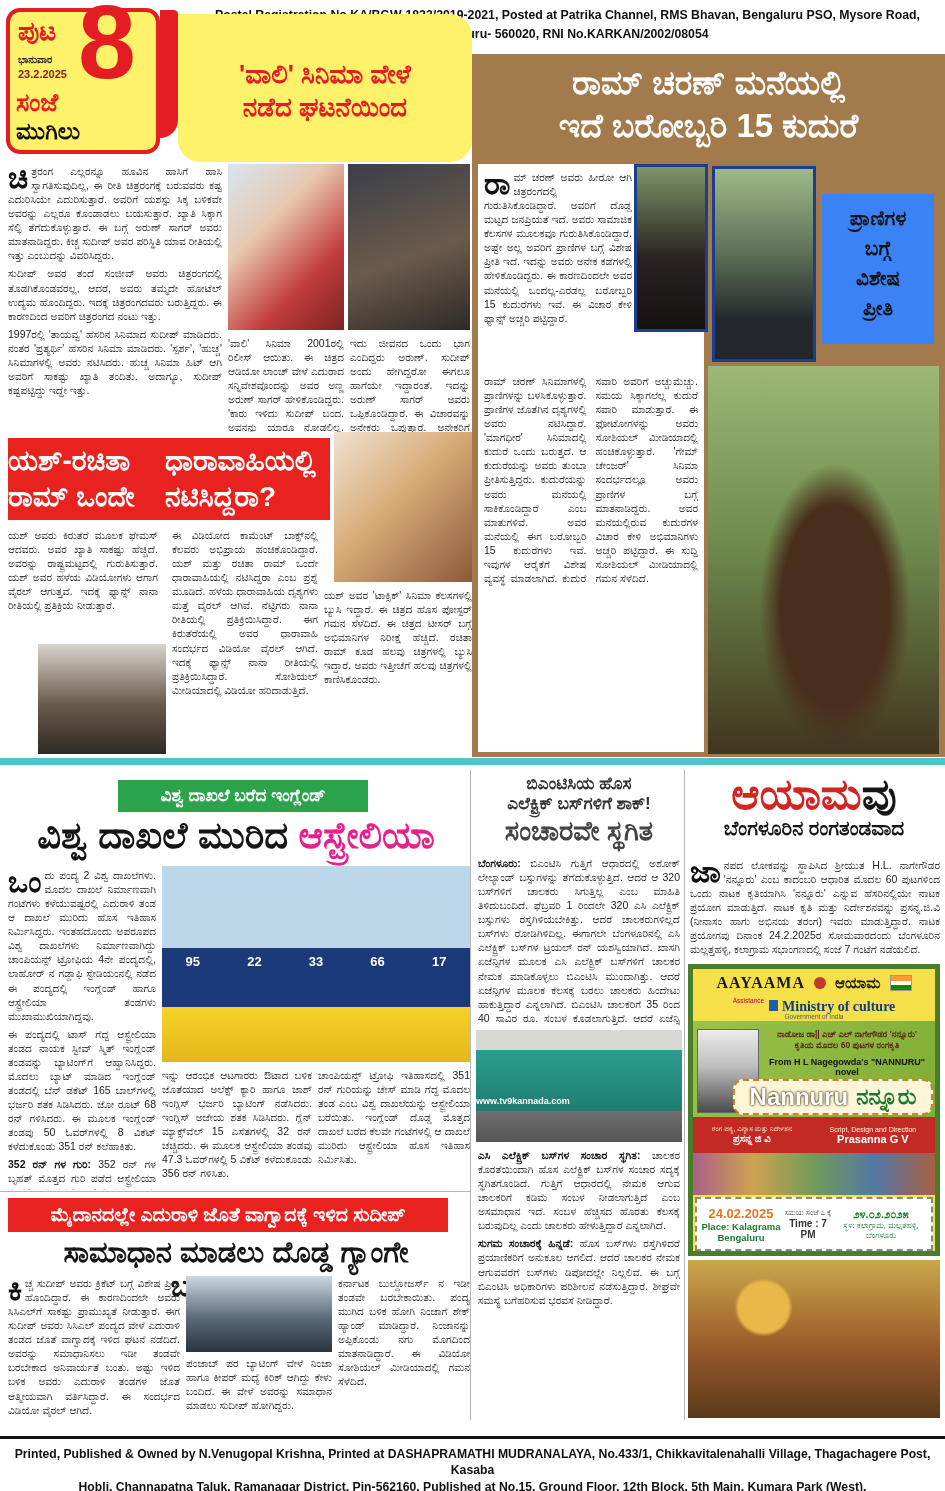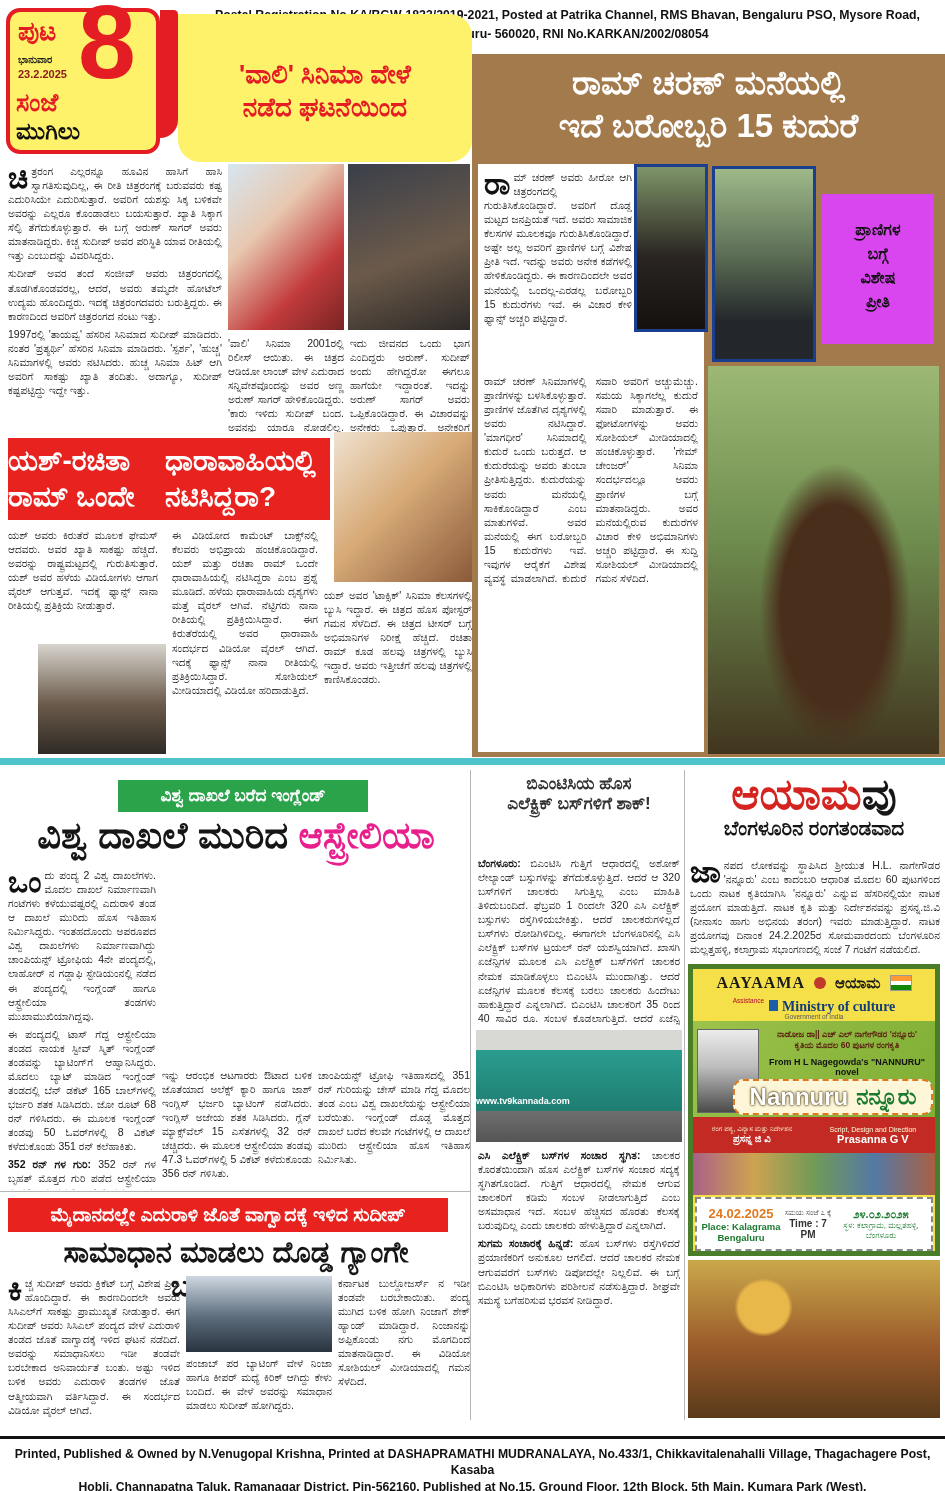--- a/index.html
+++ b/index.html
@@ -52,21 +52,21 @@
 
     <div class="abs" style="left:6px;top:110px;width:226px;height:588px;background:#fff;padding:6px;">
       <div class="bt" style="width:148px;height:196px;">
         <span class="dcap">ರಾ</span><span>ಮ್ ಚರಣ್ ಅವರು ಹೀರೋ ಆಗಿ ಚಿತ್ರರಂಗದಲ್ಲಿ ಗುರುತಿಸಿಕೊಂಡಿದ್ದಾರೆ. ಅವರಿಗೆ ದೊಡ್ಡ ಮಟ್ಟದ ಜನಪ್ರಿಯತೆ ಇದೆ. ಅವರು ಸಾಮಾಜಿಕ ಕೆಲಸಗಳ ಮೂಲಕವೂ ಗುರುತಿಸಿಕೊಂಡಿದ್ದಾರೆ. ಅಷ್ಟೇ ಅಲ್ಲ ಅವರಿಗೆ ಪ್ರಾಣಿಗಳ ಬಗ್ಗೆ ವಿಶೇಷ ಪ್ರೀತಿ ಇದೆ. ಇದನ್ನು ಅವರು ಅನೇಕ ಕಡೆಗಳಲ್ಲಿ ಹೇಳಿಕೊಂಡಿದ್ದರು. ಈ ಕಾರಣದಿಂದಲೇ ಅವರ ಮನೆಯಲ್ಲಿ ಒಂದಲ್ಲ-ಎರಡಲ್ಲ ಬರೋಬ್ಬರಿ 15 ಕುದುರೆಗಳು ಇವೆ. ಈ ವಿಚಾರ ಕೇಳಿ ಫ್ಯಾನ್ಸ್ ಅಚ್ಚರಿ ಪಟ್ಟಿದ್ದಾರೆ.</span>
       </div>
       <div class="bt" style="margin-top:8px;width:214px;height:370px;column-count:2;column-gap:9px;">ರಾಮ್ ಚರಣ್ ಸಿನಿಮಾಗಳಲ್ಲಿ ಪ್ರಾಣಿಗಳನ್ನು ಬಳಸಿಕೊಳ್ಳುತ್ತಾರೆ. ಪ್ರಾಣಿಗಳ ಜೊತೆಗಿನ ದೃಶ್ಯಗಳಲ್ಲಿ ಅವರು ನಟಿಸಿದ್ದಾರೆ. 'ಮಾಗಧೀರ' ಸಿನಿಮಾದಲ್ಲಿ ಕುದುರೆ ಒಂದು ಬರುತ್ತದೆ. ಆ ಕುದುರೆಯನ್ನು ಅವರು ತುಂಬಾ ಪ್ರೀತಿಸುತ್ತಿದ್ದರು. ಕುದುರೆಯನ್ನು ಅವರು ಮನೆಯಲ್ಲಿ ಸಾಕಿಕೊಂಡಿದ್ದಾರೆ ಎಂಬ ಮಾತುಗಳಿವೆ. ಅವರ ಮನೆಯಲ್ಲಿ ಈಗ ಬರೋಬ್ಬರಿ 15 ಕುದುರೆಗಳು ಇವೆ. ಇವುಗಳ ಆರೈಕೆಗೆ ವಿಶೇಷ ವ್ಯವಸ್ಥೆ ಮಾಡಲಾಗಿದೆ. ಕುದುರೆ ಸವಾರಿ ಅವರಿಗೆ ಅಚ್ಚುಮೆಚ್ಚು. ಸಮಯ ಸಿಕ್ಕಾಗಲೆಲ್ಲ ಕುದುರೆ ಸವಾರಿ ಮಾಡುತ್ತಾರೆ. ಈ ಫೋಟೋಗಳನ್ನು ಅವರು ಸೋಶಿಯಲ್ ಮೀಡಿಯಾದಲ್ಲಿ ಹಂಚಿಕೊಳ್ಳುತ್ತಾರೆ. 'ಗೇಮ್ ಚೇಂಜರ್' ಸಿನಿಮಾ ಸಂದರ್ಭದಲ್ಲೂ ಅವರು ಪ್ರಾಣಿಗಳ ಬಗ್ಗೆ ಮಾತನಾಡಿದ್ದರು. ಅವರ ಮನೆಯಲ್ಲಿರುವ ಕುದುರೆಗಳ ವಿಚಾರ ಕೇಳಿ ಅಭಿಮಾನಿಗಳು ಅಚ್ಚರಿ ಪಟ್ಟಿದ್ದಾರೆ. ಈ ಸುದ್ದಿ ಸೋಶಿಯಲ್ ಮೀಡಿಯಾದಲ್ಲಿ ಗಮನ ಸೆಳೆದಿದೆ.</div>
     </div>
 
     <div class="abs photo" style="left:162px;top:110px;width:74px;height:168px;border:3px solid #1a3f8f;background:linear-gradient(180deg,#7e9468 0%,#2a2522 55%,#14110f 100%);"></div>
     <div class="abs photo" style="left:240px;top:112px;width:104px;height:196px;border:3px solid #1a3f8f;background:linear-gradient(180deg,#9fb98a 0%,#5c6e55 45%,#23272b 80%);"></div>
-    <div class="abs ctr" style="left:350px;top:140px;width:112px;height:150px;background:#d946ef;color:#111;font-weight:bold;font-size:16px;line-height:1.5;white-space:pre-line;padding-top:24px;">ಪ್ರಾಣಿಗಳ
+    <div class="abs ctr" style="left:350px;top:140px;width:112px;height:150px;background:#3b82f6;color:#111;font-weight:bold;font-size:20px;line-height:1.5;white-space:pre-line;padding-top:9px;">ಪ್ರಾಣಿಗಳ
 ಬಗ್ಗೆ
 ವಿಶೇಷ
 ಪ್ರೀತಿ</div>
 
     <div class="abs photo" style="left:236px;top:312px;width:231px;height:388px;background:radial-gradient(ellipse at 55% 62%, #4a2e1c 0%, #4a2e1c 30%, rgba(0,0,0,0) 42%),linear-gradient(180deg,#9cb874 0%,#6e8c4e 45%,#41351f 100%);"></div>
   </div>
 
   <div class="abs bt" style="left:8px;top:164px;width:214px;height:266px;">
     <p><span class="dcap">ಚಿ</span><span>ತ್ರರಂಗ ಎಲ್ಲರನ್ನೂ ಹೂವಿನ ಹಾಸಿಗೆ ಹಾಸಿ ಸ್ವಾಗತಿಸುವುದಿಲ್ಲ, ಈ ರೀತಿ ಚಿತ್ರರಂಗಕ್ಕೆ ಬರುವವರು ಕಷ್ಟ ಎದುರಿಸಿಯೇ ಎದುರಿಸುತ್ತಾರೆ. ಅವರಿಗೆ ಯಶಸ್ಸು ಸಿಕ್ಕ ಬಳಿಕವೇ ಅವರನ್ನು ಎಲ್ಲರೂ ಕೊಂಡಾಡಲು ಬಯಸುತ್ತಾರೆ. ಖ್ಯಾತಿ ಸಿಕ್ಕಾಗ ಸೆಲ್ಫಿ ತೆಗೆದುಕೊಳ್ಳುತ್ತಾರೆ. ಈ ಬಗ್ಗೆ ಅರುಣ್ ಸಾಗರ್ ಅವರು ಮಾತನಾಡಿದ್ದರು. ಕಿಚ್ಚ ಸುದೀಪ್ ಅವರ ಪರಿಸ್ಥಿತಿ ಯಾವ ರೀತಿಯಲ್ಲಿ ಇತ್ತು ಎಂಬುದನ್ನು ವಿವರಿಸಿದ್ದರು.</span></p>
     <p>ಸುದೀಪ್ ಅವರ ತಂದೆ ಸಂಜೀವ್ ಅವರು ಚಿತ್ರರಂಗದಲ್ಲಿ ತೊಡಗಿಕೊಂಡವರಲ್ಲ, ಆದರೆ, ಅವರು ತಮ್ಮದೇ ಹೋಟೆಲ್ ಉದ್ಯಮ ಹೊಂದಿದ್ದರು. ಇದಕ್ಕೆ ಚಿತ್ರರಂಗದವರು ಬರುತ್ತಿದ್ದರು. ಈ ಕಾರಣದಿಂದ ಅವರಿಗೆ ಚಿತ್ರರಂಗದ ನಂಟು ಇತ್ತು.</p>
@@ -95,36 +95,46 @@
 
   <div class="abs kicker" style="left:118px;top:780px;width:250px;height:32px;background:#2aa34b;font-size:17px;">ವಿಶ್ವ ದಾಖಲೆ ಬರೆದ ಇಂಗ್ಲೆಂಡ್</div>
   <div class="abs ctr" style="left:0;top:814px;width:472px;font-size:37px;font-weight:bold;line-height:1.2;">
     <span style="color:#161616;">ವಿಶ್ವ ದಾಖಲೆ ಮುರಿದ </span><span style="color:#e91f8d;">ಆಸ್ಟ್ರೇಲಿಯಾ</span>
   </div>
   <div class="abs bt" style="left:8px;top:868px;width:148px;height:322px;">
     <p><span class="dcap">ಒಂ</span><span>ದು ಪಂದ್ಯ 2 ವಿಶ್ವ ದಾಖಲೆಗಳು. ಮೊದಲ ದಾಖಲೆ ನಿರ್ಮಾಣವಾಗಿ ಗಂಟೆಗಳು ಕಳೆಯುವಷ್ಟರಲ್ಲಿ ಎದುರಾಳಿ ತಂಡ ಆ ದಾಖಲೆ ಮುರಿದು ಹೊಸ ಇತಿಹಾಸ ನಿರ್ಮಿಸಿದ್ದರು. ಇಂತಹದೊಂದು ಅಪರೂಪದ ವಿಶ್ವ ದಾಖಲೆಗಳು ನಿರ್ಮಾಣವಾಗಿದ್ದು ಚಾಂಪಿಯನ್ಸ್ ಟ್ರೋಫಿಯ 4ನೇ ಪಂದ್ಯದಲ್ಲಿ, ಲಾಹೋರ್ ನ ಗಡ್ಡಾಫಿ ಸ್ಟೇಡಿಯಂನಲ್ಲಿ ನಡೆದ ಈ ಪಂದ್ಯದಲ್ಲಿ ಇಂಗ್ಲೆಂಡ್ ಹಾಗೂ ಆಸ್ಟ್ರೇಲಿಯಾ ತಂಡಗಳು ಮುಖಾಮುಖಿಯಾಗಿದ್ದವು.</span></p>
     <p>ಈ ಪಂದ್ಯದಲ್ಲಿ ಟಾಸ್ ಗೆದ್ದ ಆಸ್ಟ್ರೇಲಿಯಾ ತಂಡದ ನಾಯಕ ಸ್ಟೀವ್ ಸ್ಮಿತ್ ಇಂಗ್ಲೆಂಡ್ ತಂಡವನ್ನು ಬ್ಯಾಟಿಂಗ್‌ಗೆ ಆಹ್ವಾನಿಸಿದ್ದರು. ಮೊದಲು ಬ್ಯಾಟ್ ಮಾಡಿದ ಇಂಗ್ಲೆಂಡ್ ತಂಡದಲ್ಲಿ ಬೆನ್ ಡಕೆಟ್ 165 ಬಾಲ್‌ಗಳಲ್ಲಿ ಭರ್ಜರಿ ಶತಕ ಸಿಡಿಸಿದರು. ಜೋ ರೂಟ್ 68 ರನ್ ಗಳಿಸಿದರು. ಈ ಮೂಲಕ ಇಂಗ್ಲೆಂಡ್ ತಂಡವು 50 ಓವರ್‌ಗಳಲ್ಲಿ 8 ವಿಕೆಟ್ ಕಳೆದುಕೊಂಡು 351 ರನ್ ಕಲೆಹಾಕಿತು.</p>
     <p><b>352 ರನ್ ಗಳ ಗುರಿ: </b><span>352 ರನ್ ಗಳ ಬೃಹತ್ ಮೊತ್ತದ ಗುರಿ ಪಡೆದ ಆಸ್ಟ್ರೇಲಿಯಾ ತಂಡಕ್ಕೆ ಆರಂಭದಲ್ಲೇ ವಿಕೆಟ್ ನಷ್ಟವಾಯಿತು (63).</span></p>
   </div>
+  <div class="abs photo" style="left:162px;top:866px;width:308px;height:196px;background:linear-gradient(180deg,#bcd7ea 0%,#bcd7ea 42%,#1b3a7a 42%,#1b3a7a 72%,#f5d327 72%,#e3b81c 100%);">
+    <div style="position:absolute;top:88px;left:0;width:100%;display:flex;justify-content:space-around;color:#fff;font-weight:bold;font-size:13px;">
+      <span>95</span>
+      <span>22</span>
+      <span>33</span>
+      <span>66</span>
+      <span>17</span>
+    </div>
+  </div>
   <div class="abs bt" style="left:162px;top:1068px;width:150px;height:120px;">ಇನ್ನು ಆರಂಭಿಕ ಆಟಗಾರರು ಔಟಾದ ಬಳಿಕ ಜೊತೆಯಾದ ಅಲೆಕ್ಸ್ ಕ್ಯಾರಿ ಹಾಗೂ ಜಾಶ್ ಇಂಗ್ಲಿಸ್ ಭರ್ಜರಿ ಬ್ಯಾಟಿಂಗ್ ನಡೆಸಿದರು. ಇಂಗ್ಲಿಸ್ ಅಜೇಯ ಶತಕ ಸಿಡಿಸಿದರು. ಗ್ಲೆನ್ ಮ್ಯಾಕ್ಸ್‌ವೆಲ್ 15 ಎಸೆತಗಳಲ್ಲಿ 32 ರನ್ ಚಚ್ಚಿದರು. ಈ ಮೂಲಕ ಆಸ್ಟ್ರೇಲಿಯಾ ತಂಡವು 47.3 ಓವರ್‌ಗಳಲ್ಲಿ 5 ವಿಕೆಟ್ ಕಳೆದುಕೊಂಡು 356 ರನ್ ಗಳಿಸಿತು.</div>
   <div class="abs bt" style="left:318px;top:1068px;width:152px;height:120px;">ಚಾಂಪಿಯನ್ಸ್ ಟ್ರೋಫಿ ಇತಿಹಾಸದಲ್ಲಿ 351 ರನ್ ಗುರಿಯನ್ನು ಚೇಸ್ ಮಾಡಿ ಗೆದ್ದ ಮೊದಲ ತಂಡ ಎಂಬ ವಿಶ್ವ ದಾಖಲೆಯನ್ನು ಆಸ್ಟ್ರೇಲಿಯಾ ಬರೆಯಿತು. ಇಂಗ್ಲೆಂಡ್ ದೊಡ್ಡ ಮೊತ್ತದ ದಾಖಲೆ ಬರೆದ ಕೆಲವೇ ಗಂಟೆಗಳಲ್ಲಿ ಆ ದಾಖಲೆ ಮುರಿದು ಆಸ್ಟ್ರೇಲಿಯಾ ಹೊಸ ಇತಿಹಾಸ ನಿರ್ಮಿಸಿತು.</div>
 
   <div class="abs kicker" style="left:8px;top:1198px;width:440px;height:34px;background:#e8231f;font-size:19px;">ಮೈದಾನದಲ್ಲೇ ಎದುರಾಳಿ ಜೊತೆ ವಾಗ್ವಾದಕ್ಕೆ ಇಳಿದ ಸುದೀಪ್</div>
   <div class="abs ctr" style="left:0;top:1236px;width:472px;font-size:29px;font-weight:bold;color:#161616;">ಸಾಮಾಧಾನ ಮಾಡಲು ದೊಡ್ಡ ಗ್ಯಾಂಗೇ ಬರಬೇಕಾಯ್ತು</div>
   <div class="abs bt" style="left:8px;top:1276px;width:172px;height:142px;">
     <p><span class="dcap">ಕಿ</span><span>ಚ್ಚ ಸುದೀಪ್ ಅವರು ಕ್ರಿಕೆಟ್ ಬಗ್ಗೆ ವಿಶೇಷ ಪ್ರೀತಿ ಹೊಂದಿದ್ದಾರೆ. ಈ ಕಾರಣದಿಂದಲೇ ಅವರು ಸಿಸಿಎಲ್‌ಗೆ ಸಾಕಷ್ಟು ಪ್ರಾಮುಖ್ಯತೆ ನೀಡುತ್ತಾರೆ. ಈಗ ಸುದೀಪ್ ಅವರು ಸಿಸಿಎಲ್ ಪಂದ್ಯದ ವೇಳೆ ಎದುರಾಳಿ ತಂಡದ ಜೊತೆ ವಾಗ್ವಾದಕ್ಕೆ ಇಳಿದ ಘಟನೆ ನಡೆದಿದೆ. ಅವರನ್ನು ಸಮಾಧಾನಿಸಲು ಇಡೀ ತಂಡವೇ ಬರಬೇಕಾದ ಅನಿವಾರ್ಯತೆ ಬಂತು. ಅಷ್ಟು ಇಳಿದ ಬಳಿಕ ಅವರು ಎದುರಾಳಿ ತಂಡಗಳ ಜೊತೆ ಆತ್ಮೀಯವಾಗಿ ವರ್ತಿಸಿದ್ದಾರೆ. ಈ ಸಂದರ್ಭದ ವಿಡಿಯೋ ವೈರಲ್ ಆಗಿದೆ.</span></p>
 
   </div>
   <div class="abs photo" style="left:186px;top:1276px;width:146px;height:76px;background:linear-gradient(180deg,#cfd8e2 0%,#5a6b7a 55%,#2a3340 100%);"></div>
   <div class="abs bt" style="left:186px;top:1356px;width:146px;height:62px;">ಪಂಜಾಬ್ ಪರ ಬ್ಯಾಟಿಂಗ್ ವೇಳೆ ನಿಂಜಾ ಹಾಗೂ ಕೀಪರ್ ಮಧ್ಯೆ ಕಿರಿಕ್ ಆಗಿದ್ದು ಕೇಳು ಬಂದಿದೆ. ಈ ವೇಳೆ ಅವರನ್ನು ಸಮಾಧಾನ ಮಾಡಲು ಸುದೀಪ್ ಹೋಗಿದ್ದರು.</div>
   <div class="abs bt" style="left:338px;top:1276px;width:132px;height:142px;">ಕರ್ನಾಟಕ ಬುಲ್ಡೋಜರ್ಸ್ ನ ಇಡೀ ತಂಡವೇ ಬರಬೇಕಾಯಿತು. ಪಂದ್ಯ ಮುಗಿದ ಬಳಿಕ ಹೋಗಿ ನಿಂಜಾಗೆ ಶೇಕ್ ಹ್ಯಾಂಡ್ ಮಾಡಿದ್ದಾರೆ. ನಿಂಜಾನನ್ನು ಅಪ್ಪಿಕೊಂಡು ನಗು ಮೊಗದಿಂದ ಮಾತನಾಡಿದ್ದಾರೆ. ಈ ವಿಡಿಯೋ ಸೋಶಿಯಲ್ ಮೀಡಿಯಾದಲ್ಲಿ ಗಮನ ಸೆಳೆದಿದೆ.</div>
 
   <div class="abs ctr" style="left:476px;top:774px;width:206px;">
     <div style="font-size:17px;font-weight:bold;color:#333;">ಬಿಎಂಟಿಸಿಯ ಹೊಸ</div>
     <div style="font-size:17px;font-weight:bold;color:#333;">ಎಲೆಕ್ಟ್ರಿಕ್ ಬಸ್‌ಗಳಿಗೆ ಶಾಕ್!</div>
+    <div style="font-size:27px;font-weight:bold;color:#444;margin-top:2px;">ಸಂಚಾರವೇ ಸ್ಥಗಿತ</div>
   </div>
   <div class="abs bt" style="left:478px;top:856px;width:202px;height:170px;">
     <b>ಬೆಂಗಳೂರು: </b><span>ಬಿಎಂಟಿಸಿ ಗುತ್ತಿಗೆ ಆಧಾರದಲ್ಲಿ ಅಶೋಕ್ ಲೇಲ್ಯಾಂಡ್ ಬಸ್ಸುಗಳನ್ನು ತೆಗೆದುಕೊಳ್ಳುತ್ತಿದೆ. ಆದರೆ ಆ 320 ಬಸ್‌ಗಳಿಗೆ ಚಾಲಕರು ಸಿಗುತ್ತಿಲ್ಲ ಎಂಬ ಮಾಹಿತಿ ತಿಳಿದುಬಂದಿದೆ. ಫೆಬ್ರವರಿ 1 ರಿಂದಲೇ 320 ಎಸಿ ಎಲೆಕ್ಟ್ರಿಕ್ ಬಸ್ಸುಗಳು ರಸ್ತೆಗಿಳಿಯಬೇಕಿತ್ತು. ಆದರೆ ಚಾಲಕರುಗಳಿಲ್ಲದೆ ಬಸ್‌ಗಳು ರೋಡಿಗಿಳಿದಿಲ್ಲ. ಈಗಾಗಲೇ ಬೆಂಗಳೂರಿನಲ್ಲಿ ಎಸಿ ಎಲೆಕ್ಟ್ರಿಕ್ ಬಸ್‌ಗಳ ಟ್ರಯಲ್ ರನ್ ಯಶಸ್ವಿಯಾಗಿದೆ. ಖಾಸಗಿ ಏಜೆನ್ಸಿಗಳ ಮೂಲಕ ಎಸಿ ಎಲೆಕ್ಟ್ರಿಕ್ ಬಸ್‌ಗಳಿಗೆ ಚಾಲಕರ ನೇಮಕ ಮಾಡಿಕೊಳ್ಳಲು ಬಿಎಂಟಿಸಿ ಮುಂದಾಗಿತ್ತು. ಆದರೆ ಏಜೆನ್ಸಿಗಳ ಮೂಲಕ ಕೆಲಸಕ್ಕೆ ಬರಲು ಚಾಲಕರು ಹಿಂದೇಟು ಹಾಕುತ್ತಿದ್ದಾರೆ ಎನ್ನಲಾಗಿದೆ. ಬಿಎಂಟಿಸಿ ಚಾಲಕರಿಗೆ 35 ರಿಂದ 40 ಸಾವಿರ ರೂ. ಸಂಬಳ ಕೊಡಲಾಗುತ್ತಿದೆ. ಆದರೆ ಏಜೆನ್ಸಿ ಮೂಲಕ ಬರುವ ಚಾಲಕರಿಗೆ ಕೇವಲ 18 ಸಾವಿರ ರೂ. ಸಂಬಳ ನೀಡಲಾಗುತ್ತಿದೆ.</span>
   </div>
   <div class="abs photo" style="left:476px;top:1030px;width:206px;height:112px;background:linear-gradient(180deg,#d8d8d4 0%,#d8d8d4 18%,#2a9d8f 18%,#1f7d72 72%,#6f6f6f 72%,#555 100%);">
     <div style="position:absolute;bottom:36px;width:100%;text-align:left;color:#fff;font-size:9px;font-weight:bold;">www.tv9kannada.com</div>
   </div>
   <div class="abs bt" style="left:478px;top:1148px;width:202px;height:270px;">
     <p><b>ಎಸಿ ಎಲೆಕ್ಟ್ರಿಕ್ ಬಸ್‌ಗಳ ಸಂಚಾರ ಸ್ಥಗಿತ: </b><span>ಚಾಲಕರ ಕೊರತೆಯಿಂದಾಗಿ ಹೊಸ ಎಲೆಕ್ಟ್ರಿಕ್ ಬಸ್‌ಗಳ ಸಂಚಾರ ಸದ್ಯಕ್ಕೆ ಸ್ಥಗಿತಗೊಂಡಿದೆ. ಗುತ್ತಿಗೆ ಆಧಾರದಲ್ಲಿ ನೇಮಕ ಆಗುವ ಚಾಲಕರಿಗೆ ಕಡಿಮೆ ಸಂಬಳ ನೀಡಲಾಗುತ್ತಿದೆ ಎಂಬ ಅಸಮಾಧಾನ ಇದೆ. ಸಂಬಳ ಹೆಚ್ಚಿಸದ ಹೊರತು ಕೆಲಸಕ್ಕೆ ಬರುವುದಿಲ್ಲ ಎಂದು ಚಾಲಕರು ಹೇಳುತ್ತಿದ್ದಾರೆ ಎನ್ನಲಾಗಿದೆ.</span></p>
     <p><b>ಸುಗಮ ಸಂಚಾರಕ್ಕೆ ಹಿನ್ನಡೆ: </b><span>ಹೊಸ ಬಸ್‌ಗಳು ರಸ್ತೆಗಿಳಿದರೆ ಪ್ರಯಾಣಿಕರಿಗೆ ಅನುಕೂಲ ಆಗಲಿದೆ. ಆದರೆ ಚಾಲಕರ ನೇಮಕ ಆಗುವವರೆಗೆ ಬಸ್‌ಗಳು ಡಿಪೋದಲ್ಲೇ ನಿಲ್ಲಲಿವೆ. ಈ ಬಗ್ಗೆ ಬಿಎಂಟಿಸಿ ಅಧಿಕಾರಿಗಳು ಪರಿಶೀಲನೆ ನಡೆಸುತ್ತಿದ್ದಾರೆ. ಶೀಘ್ರವೇ ಸಮಸ್ಯೆ ಬಗೆಹರಿಸುವ ಭರವಸೆ ನೀಡಿದ್ದಾರೆ.</span></p>

